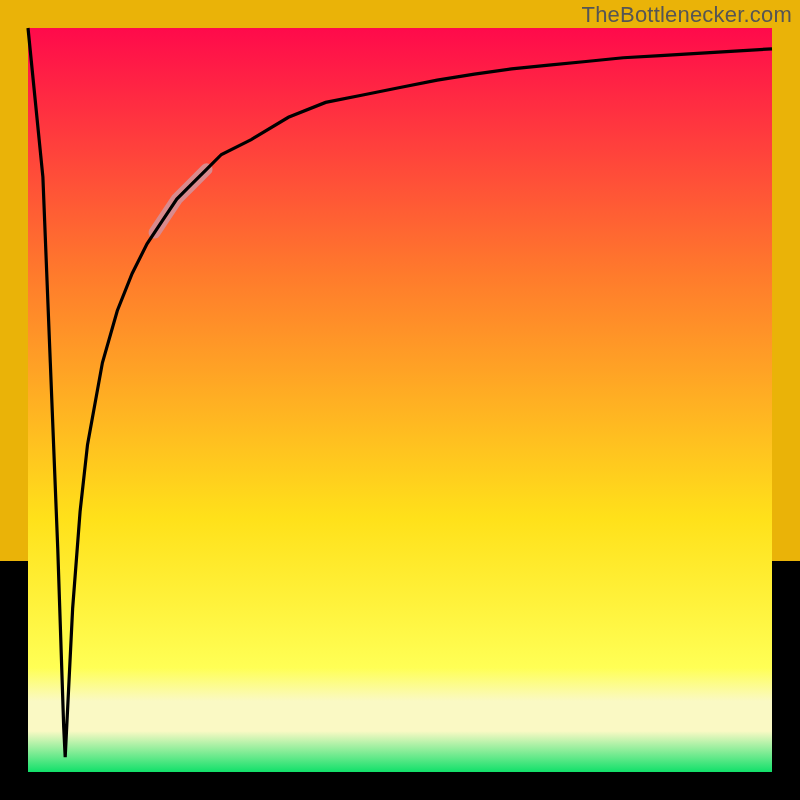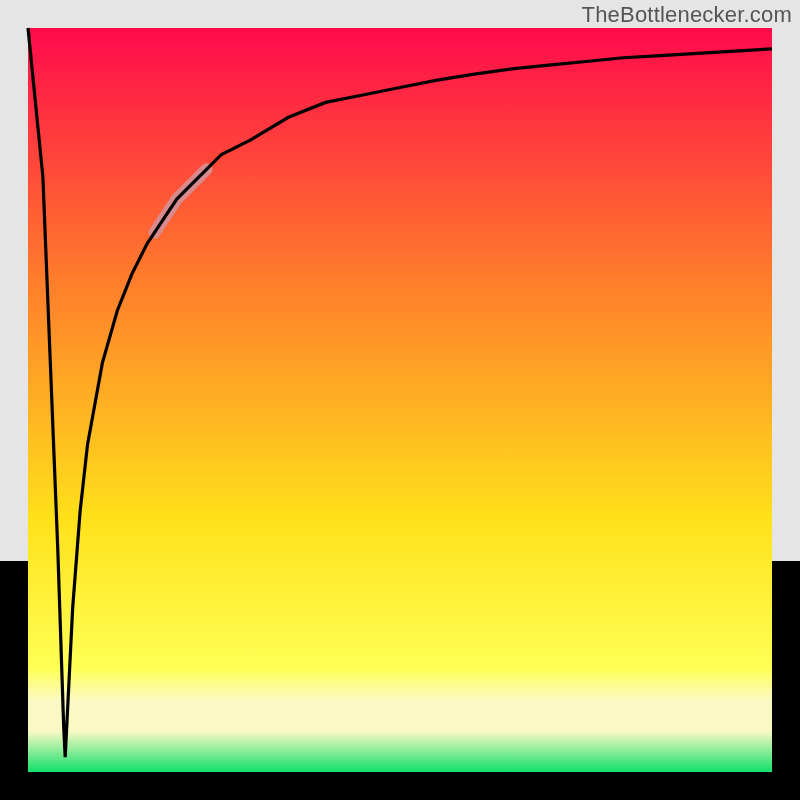--- a/index.html
+++ b/index.html
@@ -8,21 +8,21 @@
     width: 800px;
     height: 800px;
     background: #000;
     overflow: hidden;
     font-family: "Helvetica Neue", Arial, sans-serif;
   }
   .canvas {
     position: relative;
     width: 800px;
     height: 561px;
-    background: #e5e5e5;
+    background: #eab308;
   }
   .attribution {
     position: absolute;
     top: 2px;
     right: 8px;
     color: #555;
     font-size: 22px;
     font-weight: 500;
     letter-spacing: 0.2px;
     z-index: 50;

